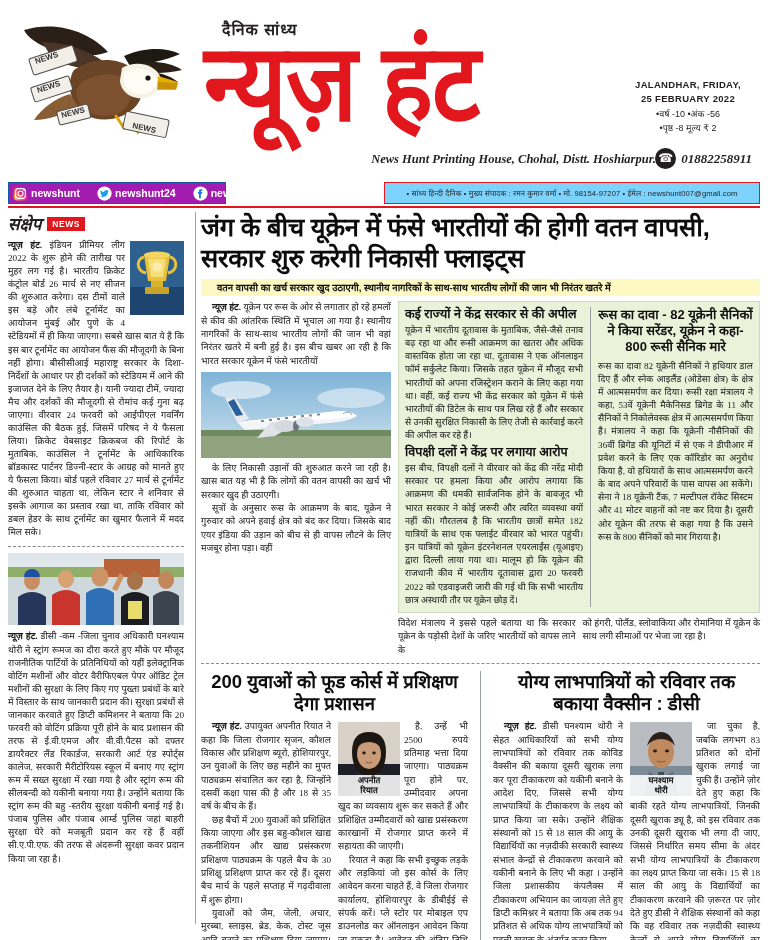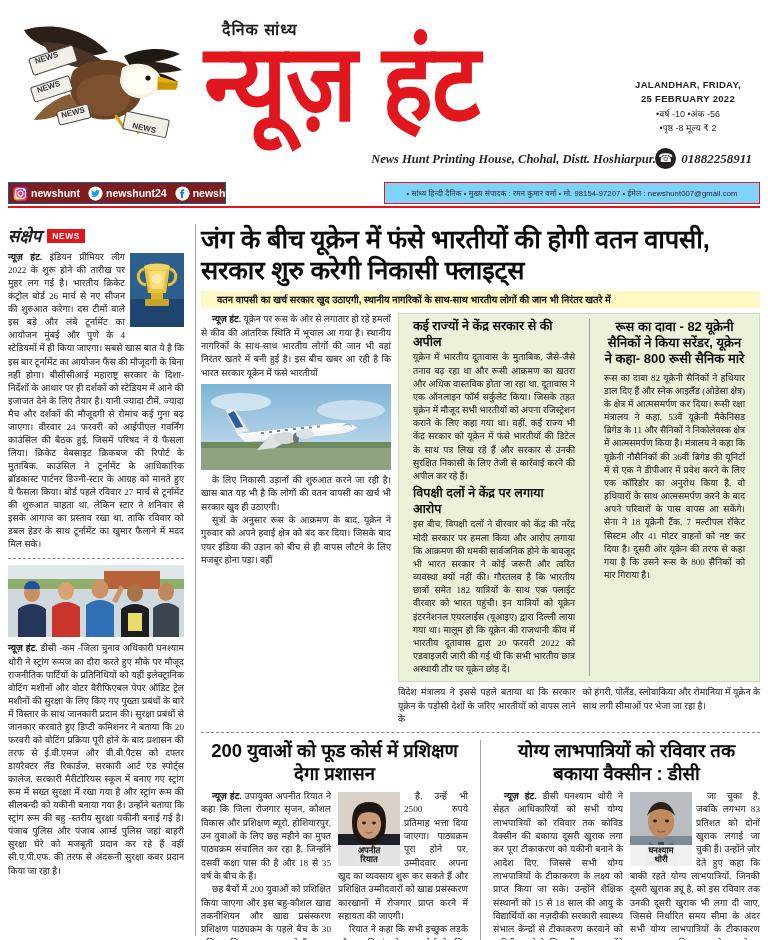--- a/index.html
+++ b/index.html
@@ -60,42 +60,42 @@
   .phone-num{
     font-family:"Liberation Serif","DejaVu Serif",serif;font-style:italic;
     font-weight:bold;font-size:13px;color:#231f20;
   }
 
   
   .socialbar{
     position:relative;height:22px;display:flex;align-items:stretch;gap:0;margin-top:2px;
   }
   .social-left{
-    width:218px;background:#7f1d1d;display:flex;align-items:center;gap:0;
+    width:218px;background:#a21caf;display:flex;align-items:center;gap:9px;
     border:1px solid #1558a0;box-sizing:border-box;
   }
   .social-item{display:flex;align-items:center;gap:3px;padding:0 4px;}
   .social-item .lbl{
     font-family:"Liberation Sans","DejaVu Sans",sans-serif;
     color:#fff;font-weight:bold;font-size:10.5px;
   }
   .ic{width:15px;height:15px;flex:0 0 15px;display:block;}
   .spacer-mid{flex:0 0 158px;}
   .social-right{
     flex:1;border:1.6px solid #e2161d;box-sizing:border-box;background:#7dd3fc;
     display:flex;align-items:center;justify-content:center;
   }
   .social-right .txt{
     font-family:"Liberation Sans","DejaVu Sans",sans-serif;
     font-size:7.6px;color:#231f20;white-space:nowrap;letter-spacing:.1px;
   }
   .rule-red{height:2px;background:#e2161d;margin-top:2px;}
 
   
-  .content{display:flex;margin-top:16px;height:712px;}
+  .content{display:flex;margin-top:4px;height:712px;}
   .col-left{width:182px;flex:0 0 182px;padding-right:6px;box-sizing:border-box;}
   .vdiv{width:1px;background:#9aa0a6;flex:0 0 1px;margin:0 5px;}
   .col-right{flex:1;}
 
   
   .sank-row{display:flex;align-items:center;gap:6px;}
   .sank{
     font-family:"Liberation Serif","DejaVu Serif",serif;
     font-style:italic;font-weight:bold;font-size:17px;color:#231f20;
   }
@@ -134,22 +134,22 @@
   }
   .main-grid{display:flex;margin-top:5px;gap:7px;}
   .mc1{width:190px;flex:0 0 190px;}
   .mc-rest{flex:1;}
   .body-txt{font-size:9.2px;line-height:1.45;text-align:justify;color:#1a1a1a;}
   .body-txt p{margin:0 0 0 0;text-indent:11px;}
   .body-txt .lead{font-weight:bold;}
   .planeimg{display:block;width:100%;height:86px;margin:4px 0;}
 
   .greenbox{
-    background:#eaf2da;border:1px solid #cfd9be;box-sizing:border-box;padding:5px 14px;
-    display:flex;gap:14px;
+    background:#eaf2da;border:1px solid #cfd9be;box-sizing:border-box;padding:5px 6px;
+    display:flex;gap:7px;
   }
   .gb-col{flex:1;}
   .gb-col.wide{flex:1.15;}
   .gb-h{
     font-family:"Liberation Sans","DejaVu Sans",sans-serif;
     font-weight:bold;font-size:12.6px;line-height:1.24;color:#111;margin-bottom:1px;
   }
   .gb-h.center{text-align:center;font-size:13px;}
   .gb-txt{font-size:9.1px;line-height:1.45;text-align:justify;color:#1a1a1a;}
   .gb-sep{width:1px;background:#9aa0a6;flex:0 0 1px;}

